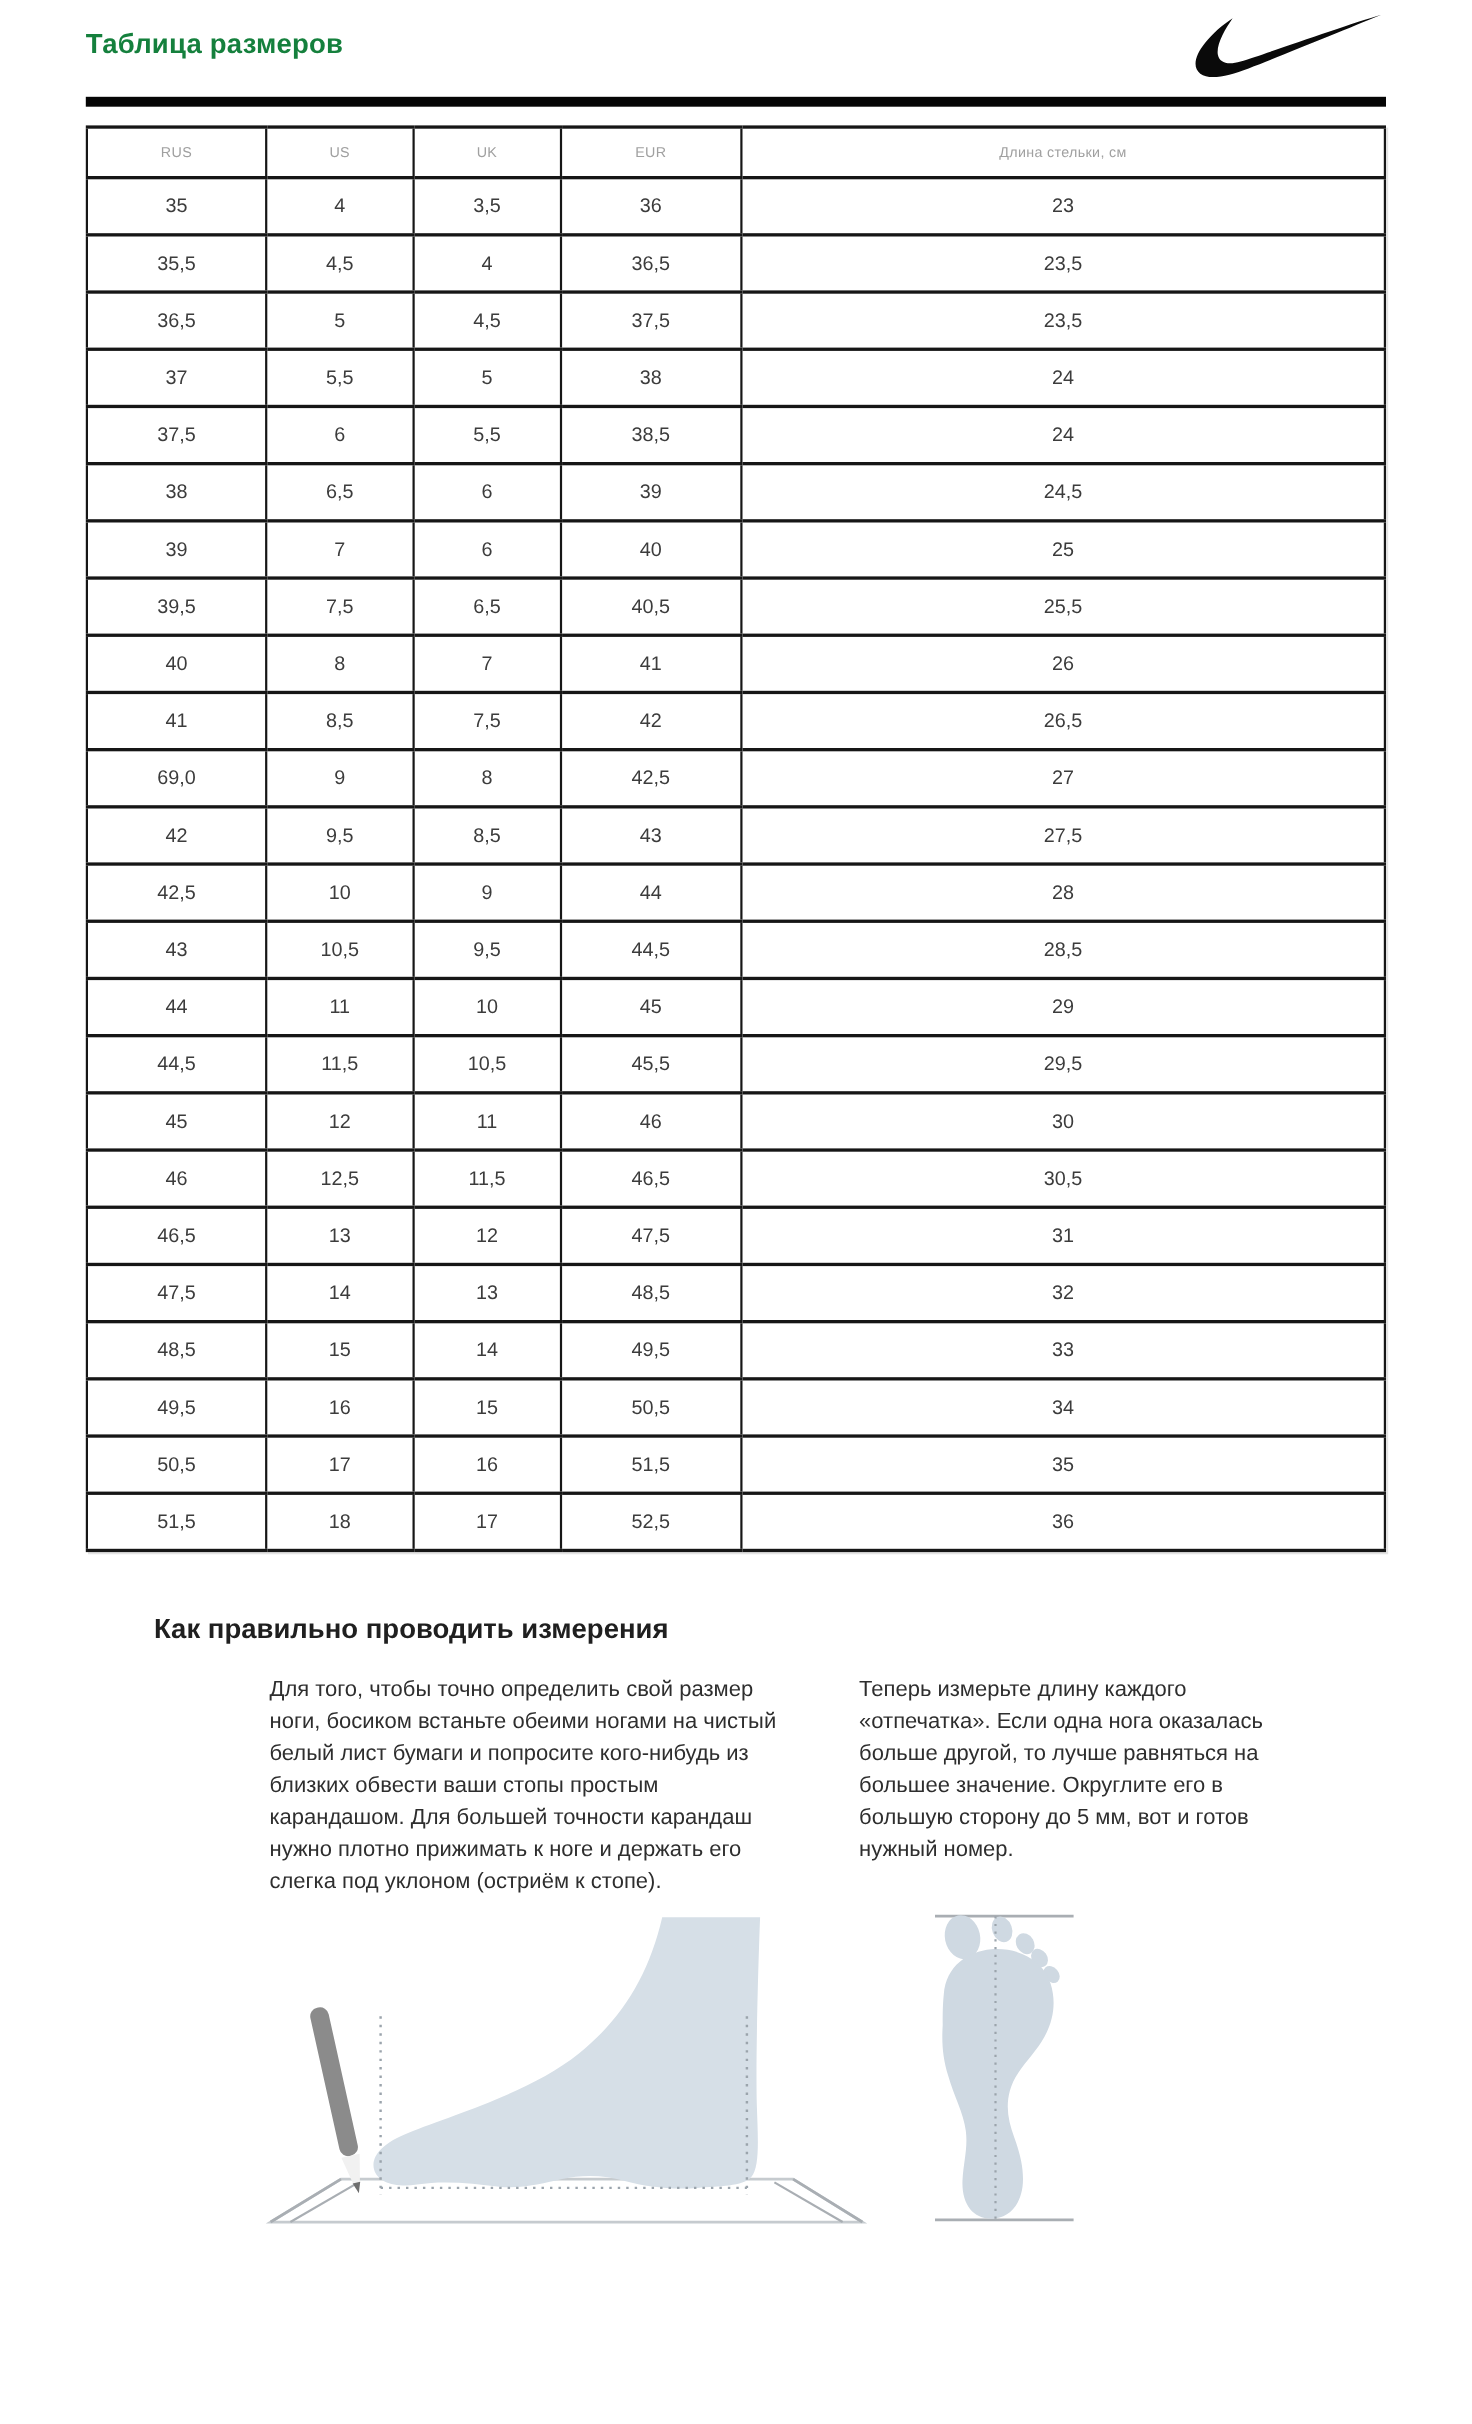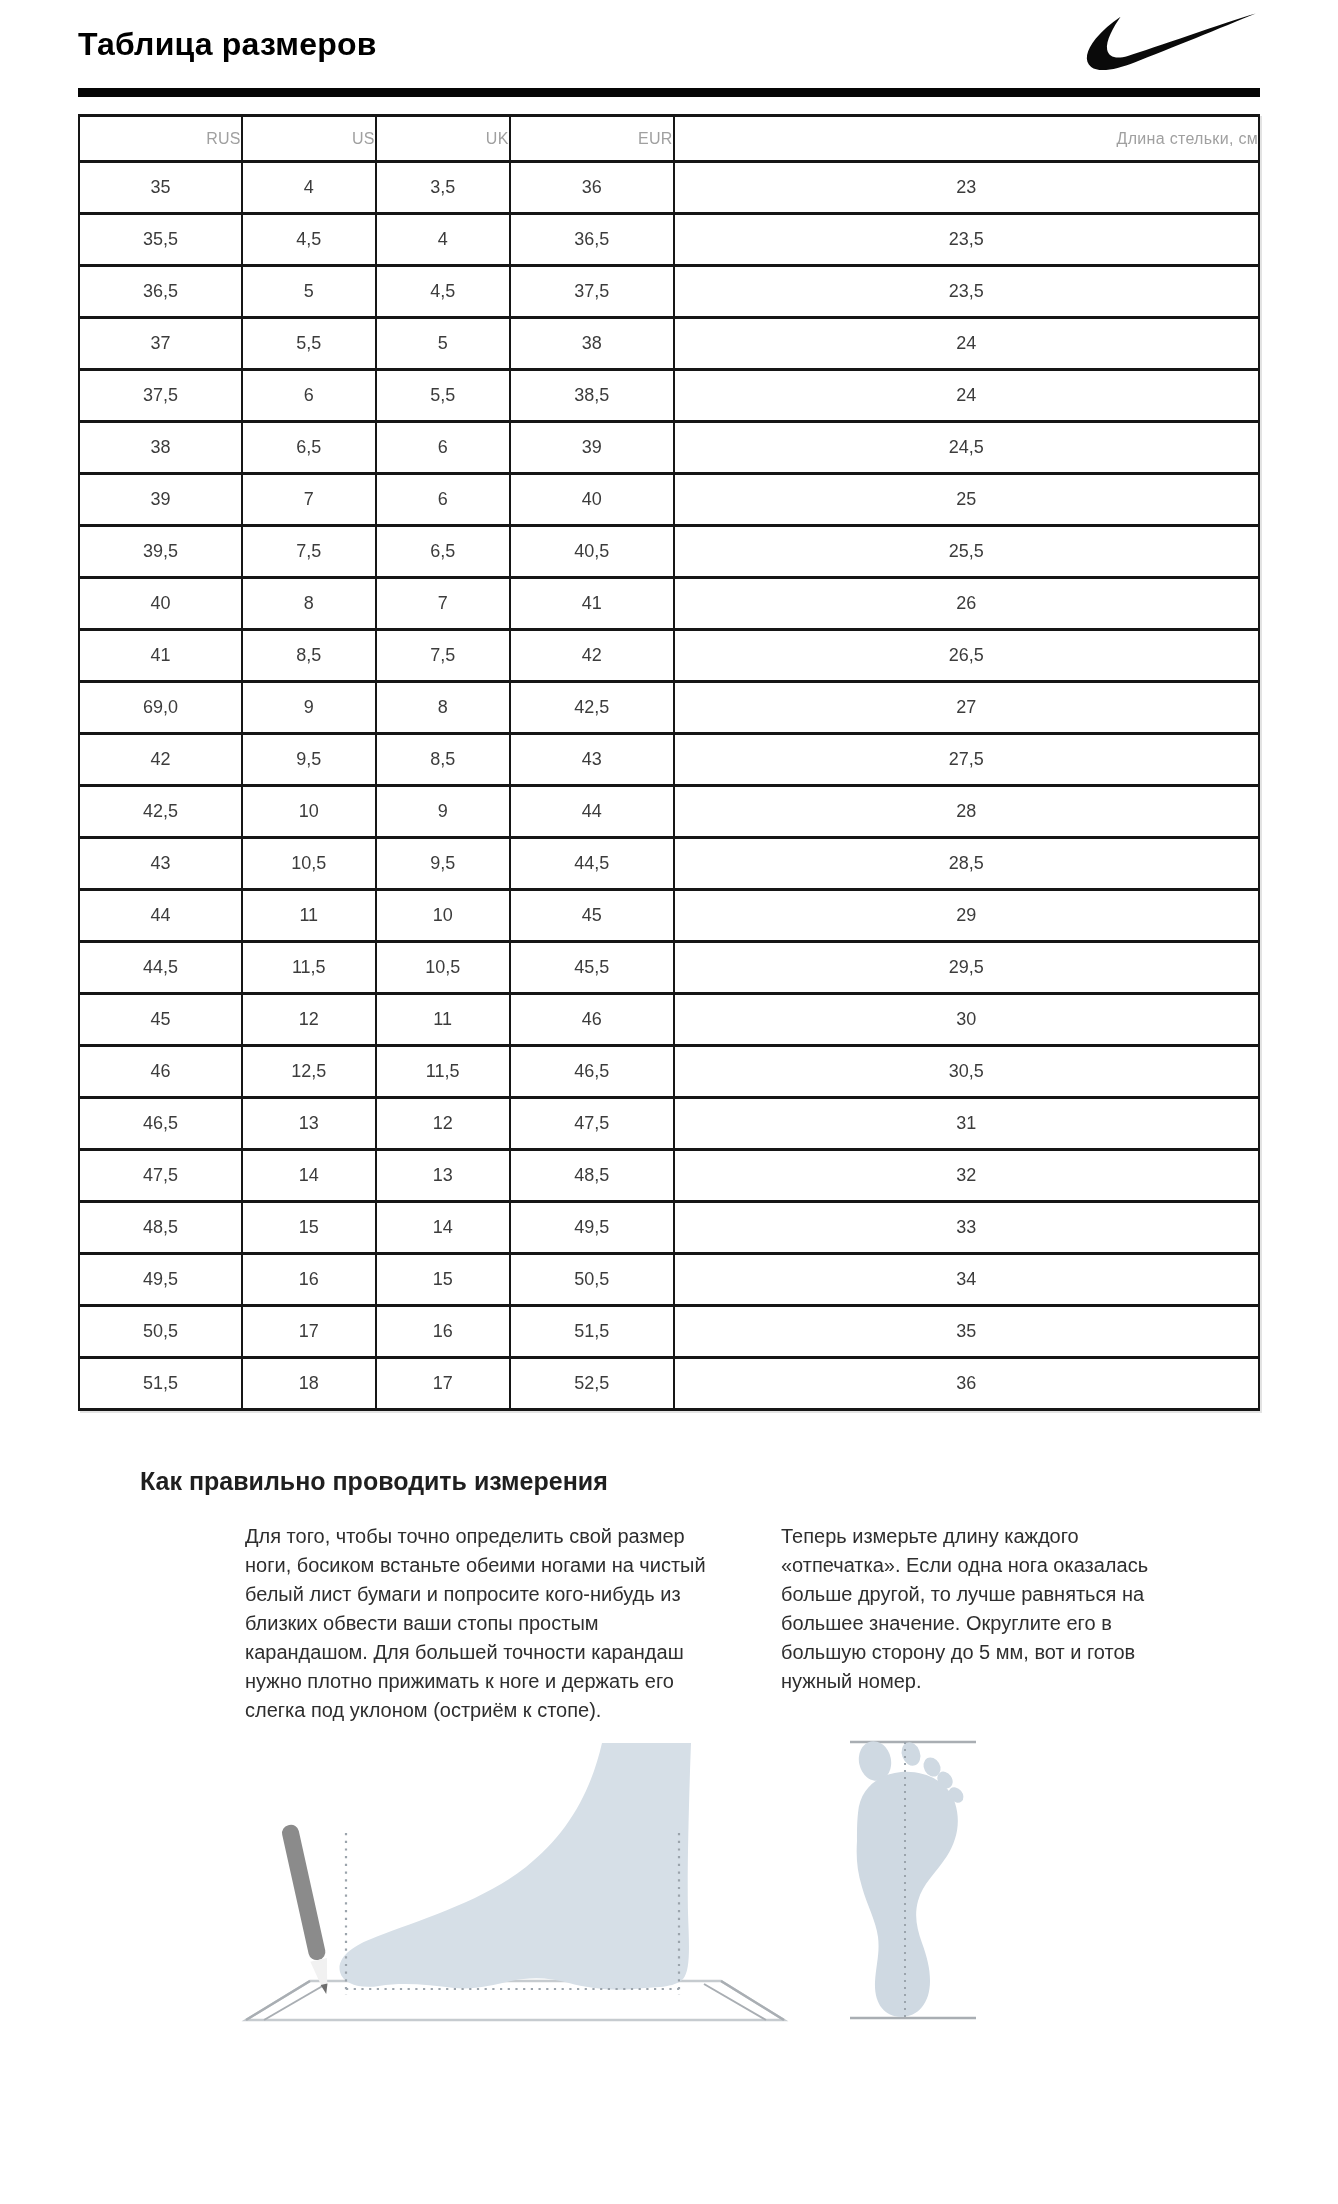--- a/index.html
+++ b/index.html
@@ -15,24 +15,24 @@
   
   .hdr {
     display: flex;
     justify-content: space-between;
     align-items: flex-start;
     padding-top: 10px;
     height: 78px;
   }
   .hdr h1 {
     margin: 16px 0 0 0;
-    font-size: 32px;
+    font-size: 25px;
     font-weight: 700;
     letter-spacing: 0.2px;
-    color: #000000;
+    color: #15803d;
   }
   .swoosh { width: 180px; height: 64px; margin-top: 2px; }
   .rule {
     height: 9px;
     background: #050505;
     margin-top: 0px;
   }
 
   
   table.size {
@@ -47,24 +47,23 @@
     border-top-width: 3px;
     border-bottom-width: 3px;
     text-align: center;
     vertical-align: middle;
     font-size: 18px;
     padding: 0;
   }
   table.size th {
     height: 43px;
     font-weight: 400;
-    font-size: 16px;
+    font-size: 13px;
     color: #a0a0a0;
     letter-spacing: 0.3px;
-    text-align: right;
   }
   table.size td {
     height: 49px;
     color: #3c3c3c;
   }
   table.size col.c-rus { width: 13.8%; }
   table.size col.c-us  { width: 11.35%; }
   table.size col.c-uk  { width: 11.35%; }
   table.size col.c-eur { width: 13.9%; }
   table.size col.c-len { width: 49.6%; }

